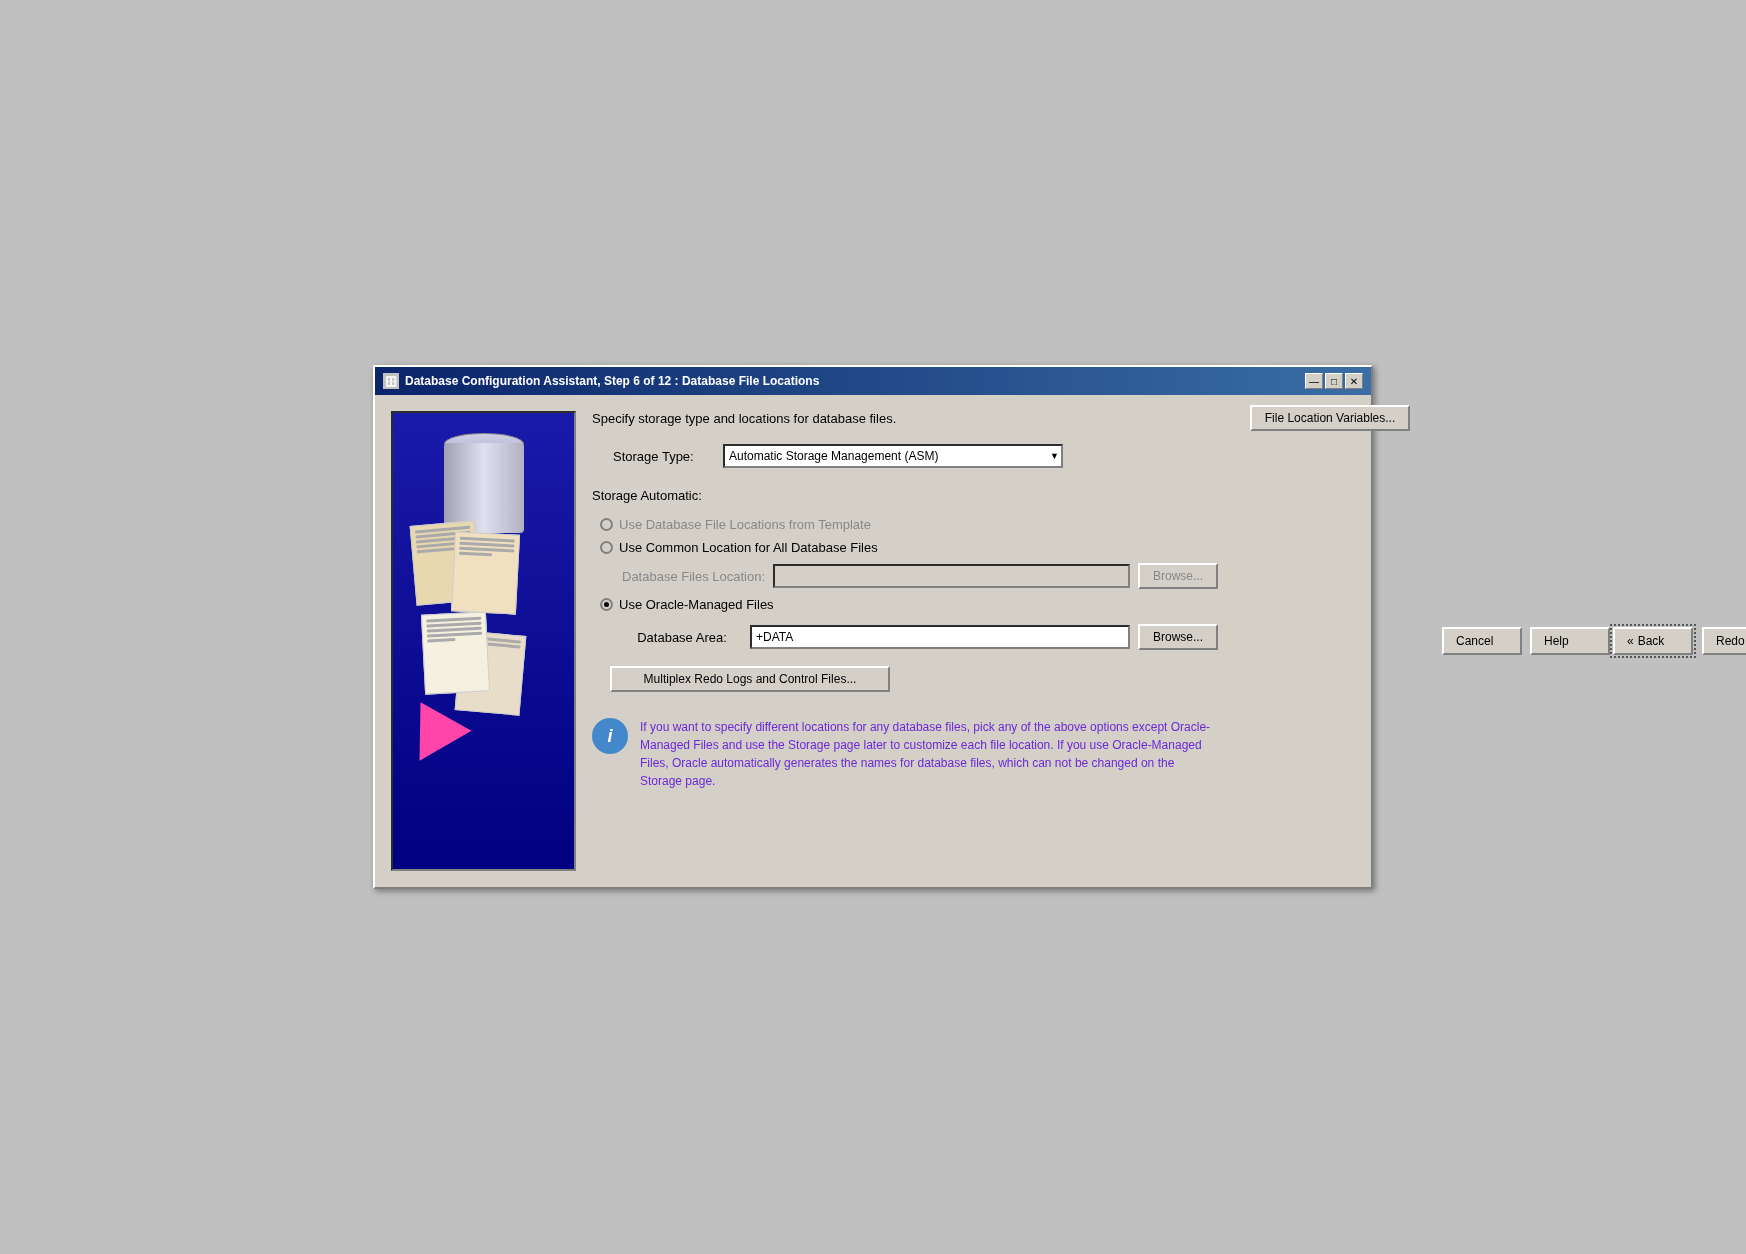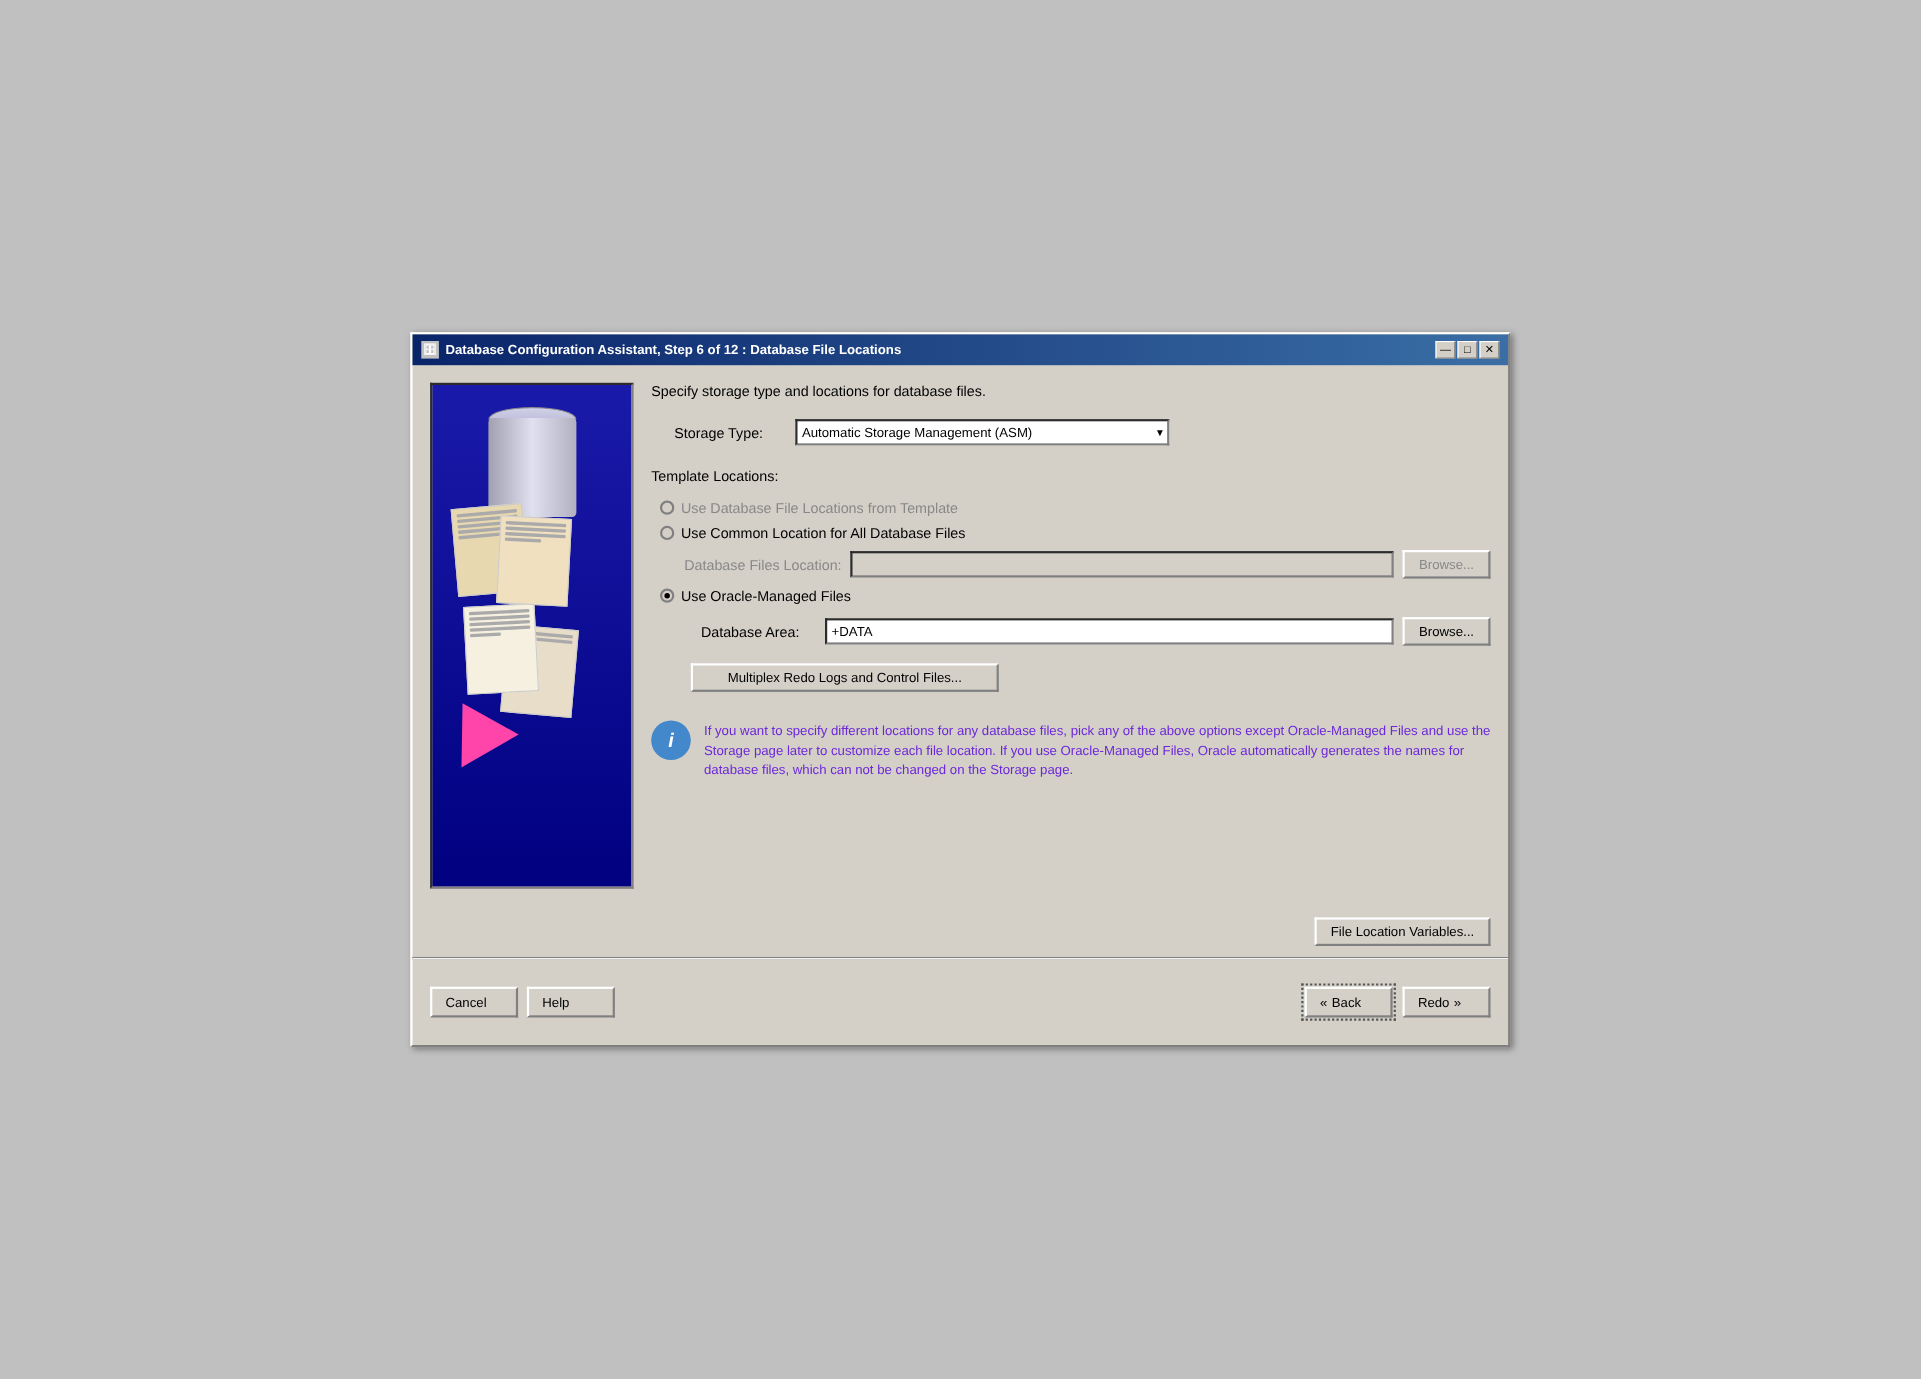--- a/index.html
+++ b/index.html
@@ -58,21 +58,21 @@
       border-left-color: #ffffff;
       display: flex;
       align-items: center;
       justify-content: center;
       cursor: pointer;
       font-size: 10px;
       color: #000;
     }
     .window-body {
       display: flex;
-      flex-direction: column;
+      flex-direction: row;
       height: calc(100% - 28px);
     }
     .main-content {
       display: flex;
       flex: 1;
       padding: 16px;
       gap: 16px;
     }
     .sidebar-image {
       width: 185px;
@@ -309,21 +309,21 @@
       align-items: center;
       gap: 8px;
       margin-left: 22px;
       margin-top: 4px;
     }
     .db-area-label {
       font-size: 13px;
       min-width: 120px;
     }
     .multiplex-btn-row {
-      margin-left: 28px;
+      margin-left: 10px;
       margin-top: 8px;
     }
     .info-box {
       display: flex;
       gap: 12px;
       margin-top: 16px;
       align-items: flex-start;
     }
     .info-icon {
       width: 36px;
@@ -447,21 +447,21 @@
         <div class="form-row">
           <span class="form-label storage-type-label">Storage Type:</span>
           <div class="select-wrapper">
             <select class="win-select">
               <option>Automatic Storage Management (ASM)</option>
               <option>File System</option>
             </select>
           </div>
         </div>
 
-        <div class="storage-locations-label">Template Locations:</div>
+        <div class="storage-locations-label">Storage Automatic:</div>
 
         <div class="radio-group">
 
           <div class="radio-row">
             <div class="radio-input"></div>
             <span class="radio-label disabled">Use Database File Locations from Template</span>
           </div>
 
           <div class="radio-row">
             <div class="radio-input"></div>

